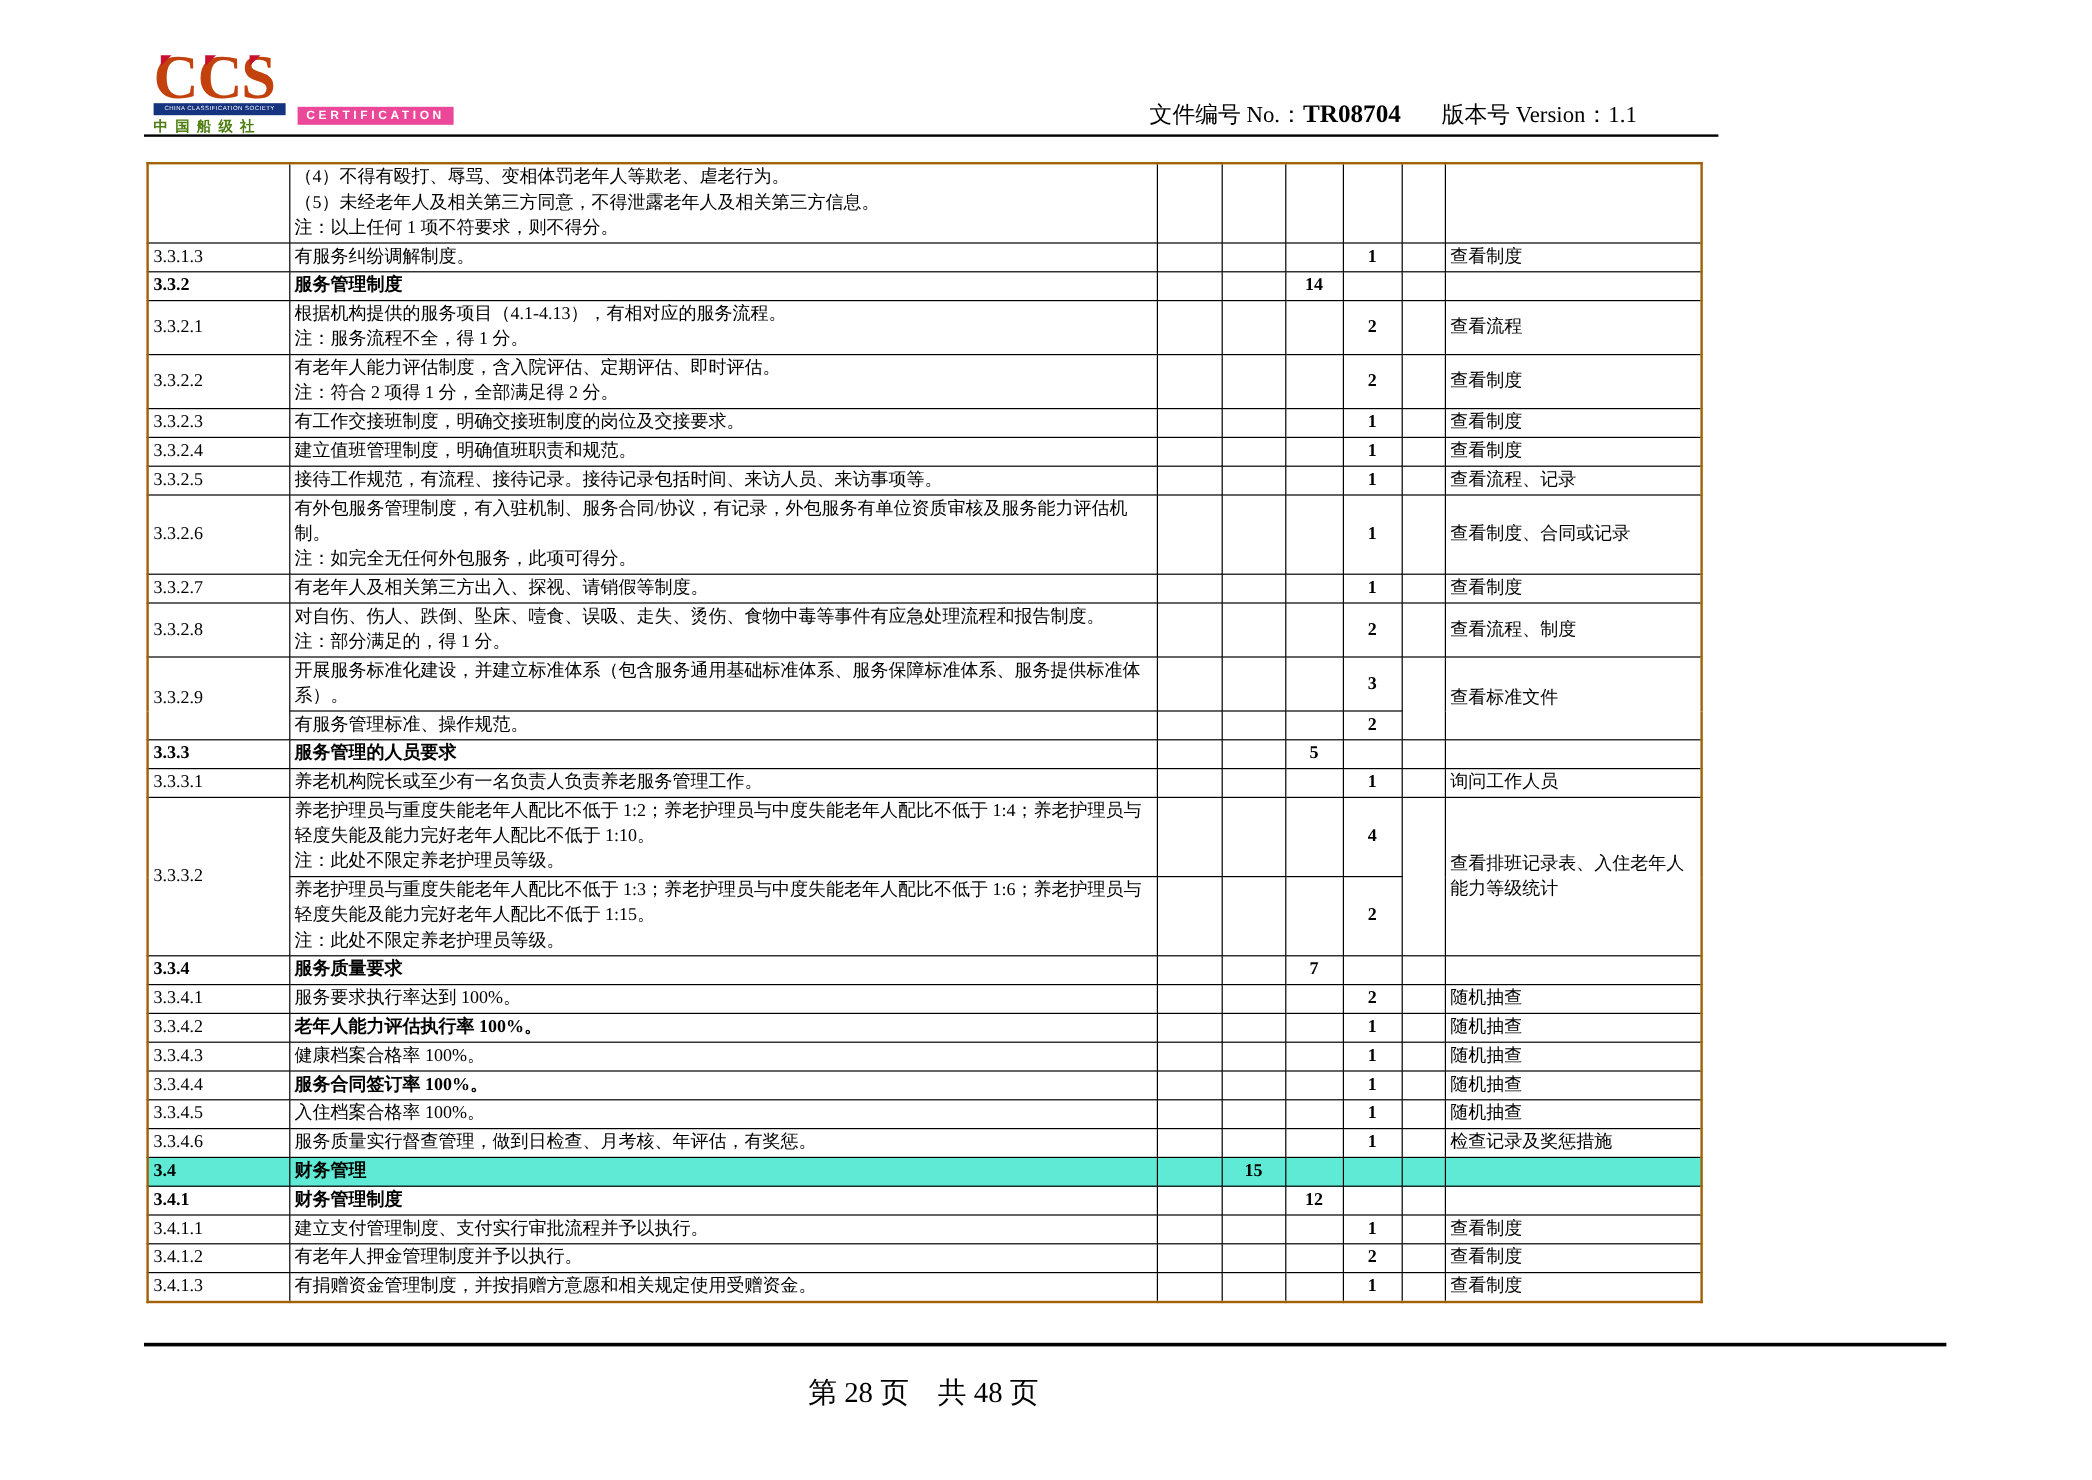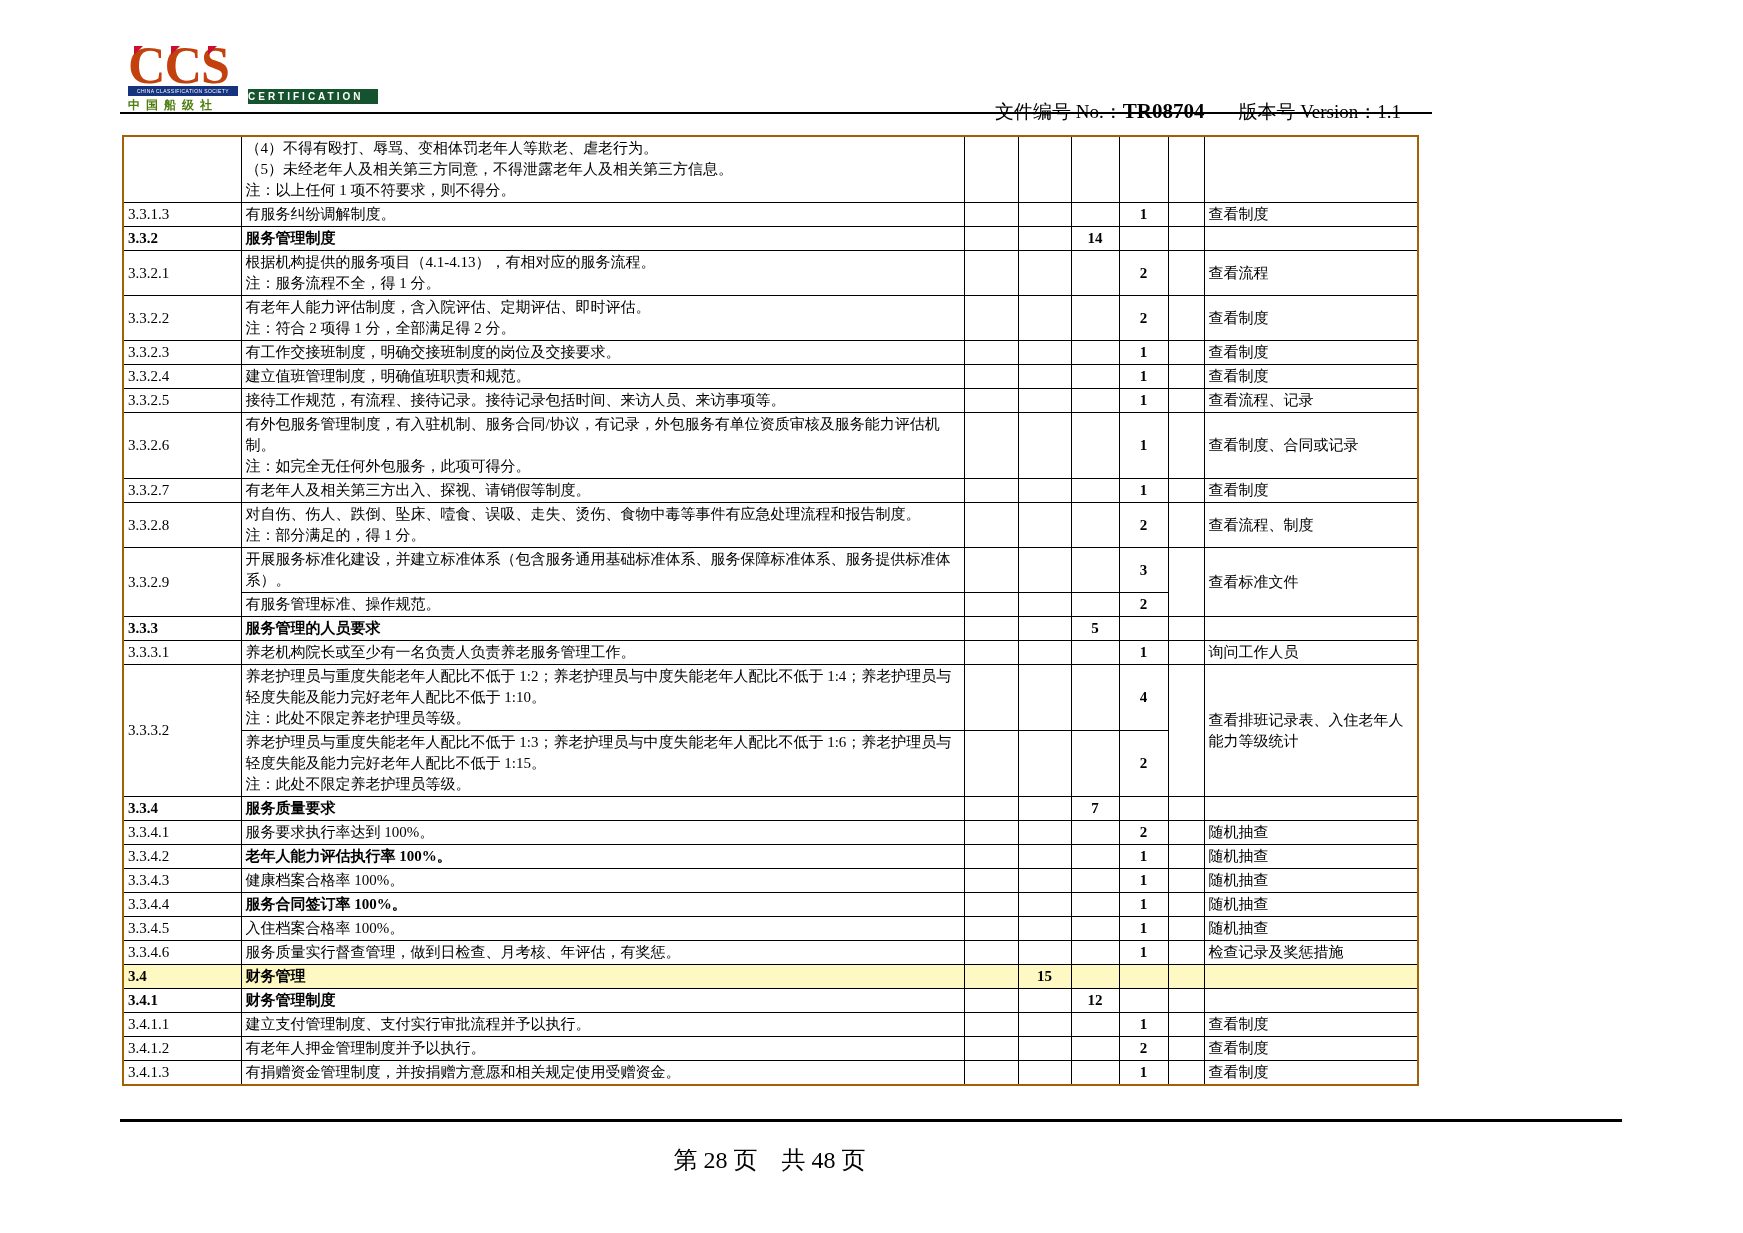--- a/index.html
+++ b/index.html
@@ -16,38 +16,38 @@
     border-bottom:9px solid transparent; }
   .rn1{left:14px; top:2px;} .rn2{left:51px; top:2px;} .rn3{left:88px; top:2px;}
   .logo-soc-bar { position:absolute; left:8px; top:42px; width:110px; height:10px;
     background:#15337e; color:#fff; font-family:"Liberation Sans",sans-serif;
     font-size:5px; letter-spacing:.4px; text-align:center; line-height:10px; overflow:hidden; }
   .logo-soc-cn { position:absolute; left:8px; top:53px; color:#4d7c0f; font-size:12px;
     letter-spacing:6px; font-family:"Liberation Sans",sans-serif; font-weight:bold; white-space:nowrap; }
   .logo-company { position:absolute; left:128px; top:-4px; color:#15337e; font-size:41px;
     font-weight:bold; font-family:"Liberation Sans",sans-serif; letter-spacing:2px; white-space:nowrap; }
   .logo-cert-bar { position:absolute; left:128px; top:45px; width:130px; height:15px;
-    background:#14532d; color:#fff; font-family:"Liberation Sans",sans-serif;
-    font-size:10px; font-weight:bold; letter-spacing:3px; line-height:15px; }
-  .header-right { position:absolute; top:99px; left:958px; width:480px; font-size:19px;
-    white-space:nowrap;text-align:center; }
+    background:#ec4899; color:#fff; font-family:"Liberation Sans",sans-serif;
+    font-size:10px; font-weight:bold; letter-spacing:3px; text-align:center; line-height:15px; }
+  .header-right { position:absolute; top:83px; left:958px; width:480px; font-size:19px;
+    white-space:nowrap; }
   .header-right .docno { font-weight:bold; font-size:21px; }
   .header-right .gap { display:inline-block; width:34px; }
   .header-rule { position:absolute; left:120px; top:112px; width:1312px; border-top:2px solid #000; }
   
   table.criteria { position:absolute; left:122px; top:135px; width:1295px;
     border-collapse:collapse; table-layout:fixed; border:2px solid #a16207; }
   table.criteria td { border:1px solid #000; vertical-align:middle;
     font-size:15px; line-height:21px; padding:1px 4px; word-break:break-all; }
   td.c-code { padding-left:8px; }
   td.c-text { padding-left:8px; padding-right:6px; }
   td.c-n { text-align:center; padding:1px 0; font-weight:bold; }
   td.c-remark { padding-left:13px; }
   .bold { font-weight:bold; }
-  tr.row-green td { background:#fef9c3; }
+  tr.row-green td { background:#5eead4; }
   
   .footer-rule { position:absolute; left:120px; top:1119px; width:1502px; border-top:3px solid #000; }
   .footer-text { position:absolute; left:122px; top:1144px; width:1295px; text-align:center;
     font-size:24px; }
 </style>
 </head>
 <body>
 
 <div class="logo">
   <div class="logo-ccs">CCS</div>

